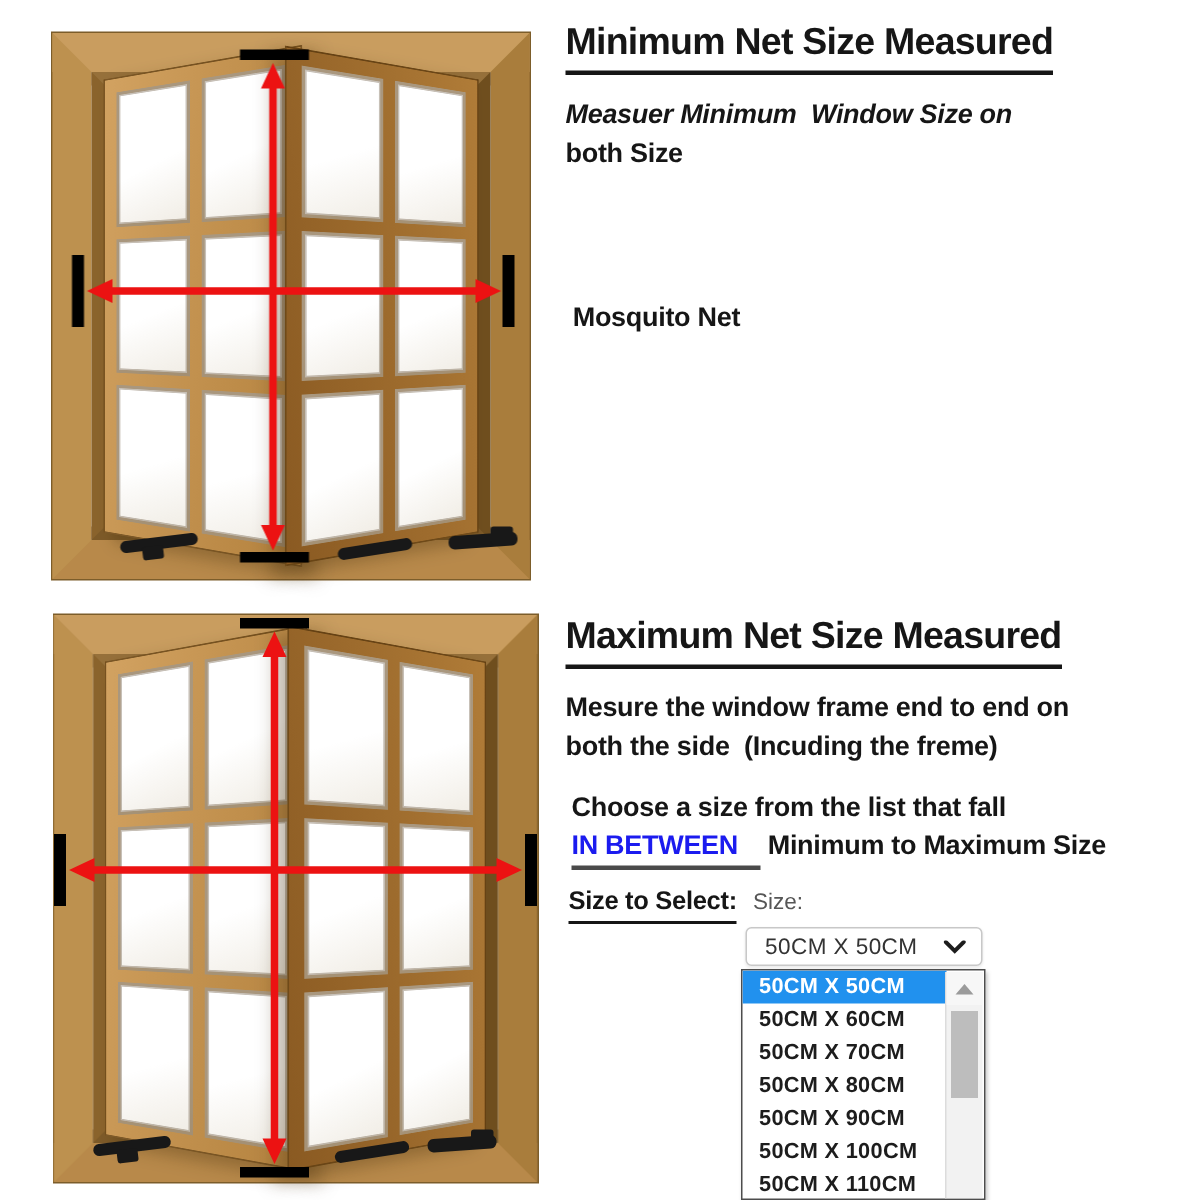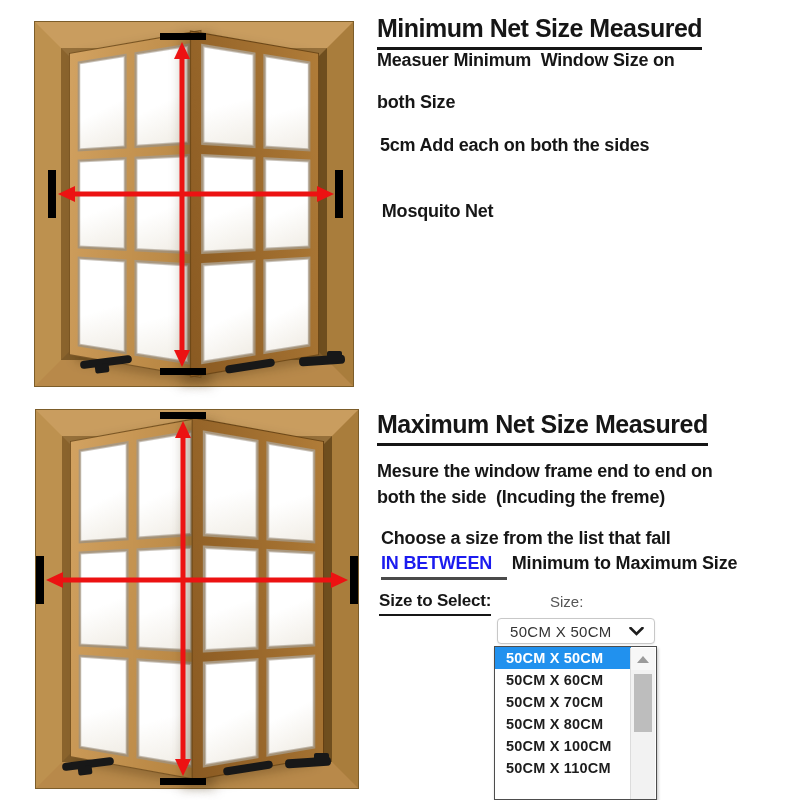--- a/index.html
+++ b/index.html
@@ -223,46 +223,46 @@
         <rect x="26" y="350" width="52" height="8" rx="4" transform="rotate(-7 52 354)"></rect>
         <rect x="42" y="356" width="14" height="9" rx="2" transform="rotate(-7 49 360)"></rect>
         <rect x="187" y="354" width="50" height="8" rx="4" transform="rotate(-9 212 358)"></rect>
         <rect x="249" y="348" width="46" height="9" rx="4" transform="rotate(-4 272 352)"></rect>
         <rect x="278" y="343" width="15" height="12" rx="2"></rect>
       </g>
     </svg>
   </div>
 
   <div class="txt title" style="left:377px; top:14px;">Minimum Net Size Measured</div>
-  <div class="txt" style="left:377px; top:48px;">Measuer Minimum  Window Size on</div>
+  <div class="txt" style="left:377px; top:64px;font-style:italic;">Measuer Minimum  Window Size on</div>
   <div class="txt" style="left:377px; top:90px;">both Size</div>
-  <div class="txt" style="left:380px; top:133px;">5cm Add each on both the sides</div>
   <div class="txt" style="left:377px; top:199px;"> Mosquito Net</div>
 
   <div class="txt" style="left:377px; top:459px;">Mesure the window frame end to end on</div>
   <div class="txt title" style="left:377px; top:410px;">Maximum Net Size Measured</div>
   <div class="txt" style="left:377px; top:485px;">both the side  (Incuding the freme)</div>
   <div class="txt" style="left:381px; top:526px;">Choose a size from the list that fall</div>
   <div class="txt" style="left:381px; top:551px;"><span class="between">IN BETWEEN</span><span> Minimum to Maximum Size</span></div>
 
   <div class="txt sizesel" style="left:379px; top:588px;">Size to Select:</div>
-  <div class="txt graylab" style="left:502px; top:589px;margin-left:48px;">Size:</div>
+  <div class="txt graylab" style="left:502px; top:589px;">Size:</div>
 
   <div class="select-box">
     <span class="val">50CM X 50CM</span>
     <svg width="15" height="9" viewBox="0 0 15 9">
       <path d="M1.5 1 L7.5 7 L13.5 1" stroke="#1d1d1d" stroke-width="2.6" fill="none" stroke-linecap="round"></path>
     </svg>
   </div>
 
   <div class="dropdown">
     <div class="opt sel">50CM X 50CM</div>
     <div class="opt">50CM X 60CM</div>
     <div class="opt">50CM X 70CM</div>
     <div class="opt">50CM X 80CM</div>
+    <div class="opt">50CM X 90CM</div>
     <div class="opt">50CM X 100CM</div>
     <div class="opt">50CM X 110CM</div>
     <div class="sb">
       <div class="sb-up">
         <span class="tri"></span>
       </div>
       <div class="sb-thumb"></div>
     </div>
   </div>
 

